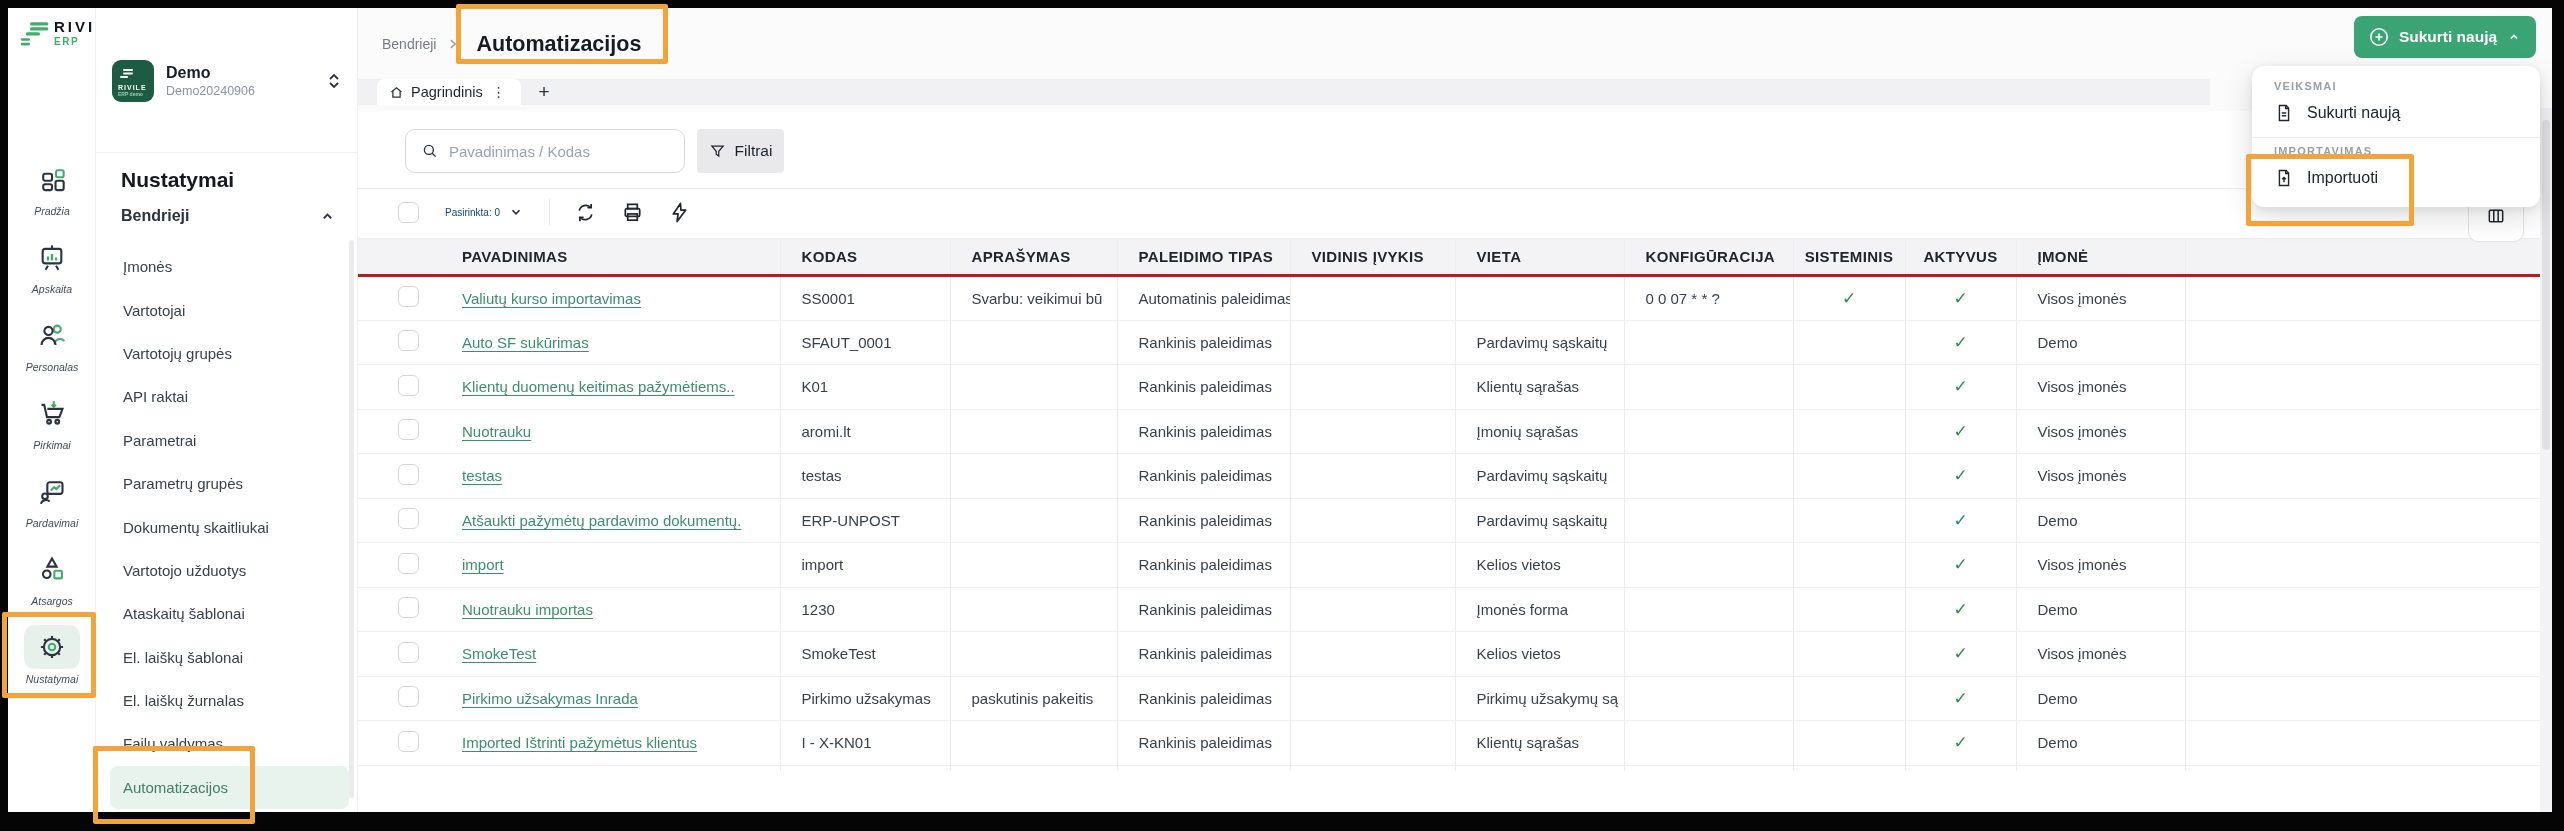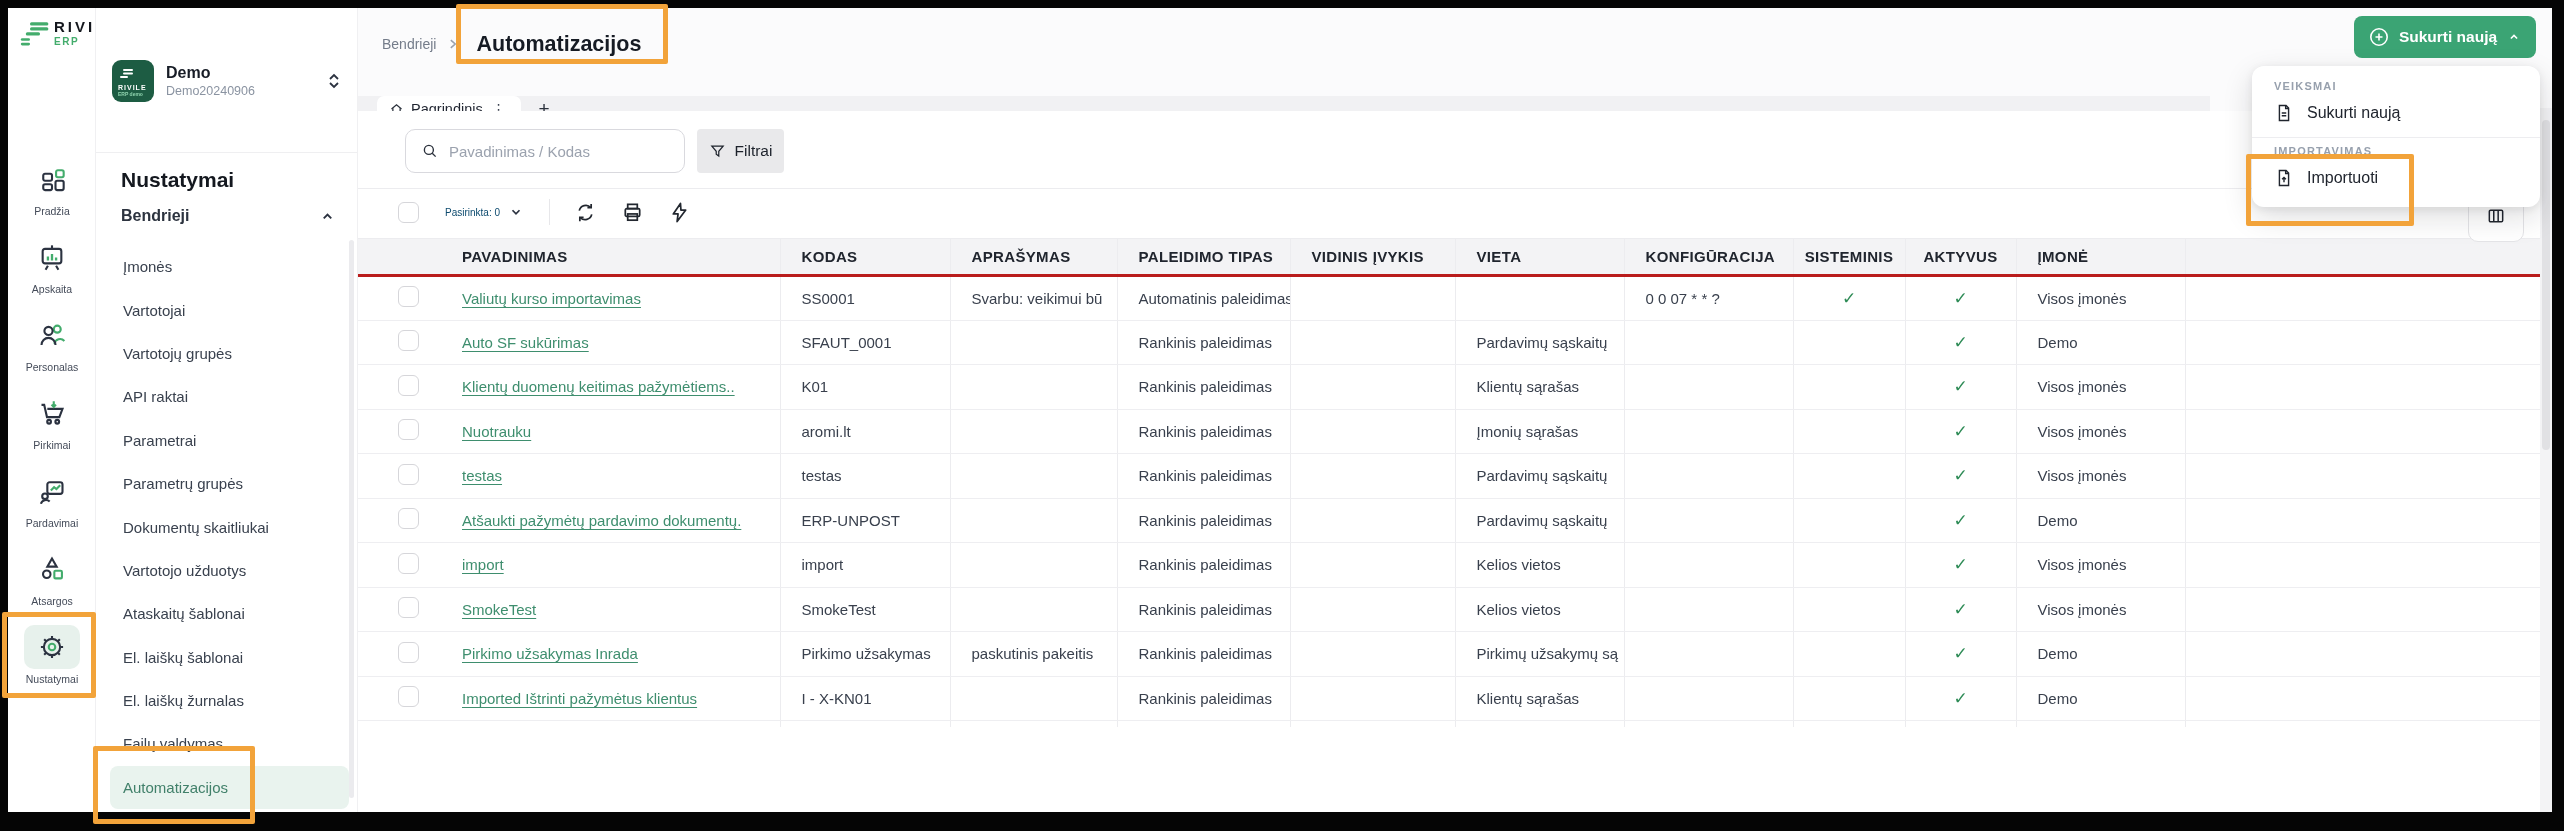--- a/index.html
+++ b/index.html
@@ -11,21 +11,21 @@
   .rail { position:absolute; left:0; top:0; width:88px; height:804px; background:#fff; border-right:1px solid #f0f0f2; }
   .brand { position:absolute; left:12px; top:8px; width:72px; }
   .brand svg { display:block; }
   .brand-text { margin-top:-34px; margin-left:34px; }
   .brand-name { font-size:15px; font-weight:800; letter-spacing:3px; color:#14171d; display:block; }
   .brand-erp { font-size:10px; font-weight:700; letter-spacing:1.5px; color:#43ac6c; display:block; margin-top:1px; }
   .rail-items { position:absolute; top:140px; left:0; width:88px; }
   .rail-item { height:78px; display:flex; flex-direction:column; align-items:center; justify-content:center; cursor:pointer; }
   .ric { width:56px; height:44px; display:flex; align-items:center; justify-content:center; border-radius:10px; }
   .rail-item.active .ric { background:#e7f1ec; }
-  .rlabel { font-size:10.5px; color:#444b59; margin-top:4px; }
+  .rlabel { font-size:10.5px; color:#444b59; margin-top:4px;font-style:italic; }
 
   
   .sidebar { position:absolute; left:88px; top:0; width:262px; height:804px; background:#fff; border-right:1px solid #f0f0f2; }
   .ws { position:absolute; left:16px; top:50px; right:14px; height:46px; display:flex; align-items:center; cursor:pointer; }
   .ws-badge { width:42px; height:42px; background:#1d5c43; border-radius:9px; flex:0 0 auto; padding:5px 0 0 6px; overflow:hidden; }
   .ws-badge .bt { display:block; font-size:7px; font-weight:800; letter-spacing:1px; color:#fff; margin-top:1px; }
   .ws-badge .bs { display:block; font-size:5px; font-weight:700; color:#8fd3ae; }
   .ws-meta { margin-left:12px; flex:1; }
   .ws-name { font-size:16px; font-weight:700; color:#171c26; }
   .ws-code { font-size:12.5px; color:#8a93a1; margin-top:2px; }
@@ -39,21 +39,21 @@
 
   
   .main { position:absolute; left:350px; top:0; width:2194px; height:804px; background:#fbfbfc; }
   .crumbs { position:absolute; left:24px; top:16px; height:40px; display:flex; align-items:center; }
   .crumb { font-size:14px; color:#747c8a; }
   .crumbs svg { margin:0 12px 0 10px; }
   .ptitle { font-size:21.5px; font-weight:700; color:#161b24; margin-left:4px; }
   .create-btn { position:absolute; left:1996px; top:8px; width:182px; height:42px; background:#3ba474; border:none; border-radius:8px; display:flex; align-items:center; justify-content:center; gap:10px; cursor:pointer; }
   .create-btn span { color:#fff; font-size:15.5px; font-weight:600; font-family:inherit; }
 
-  .tabstrip { position:absolute; left:0; top:88px; width:1852px; height:26px; background:#f1f1f3; display:flex; }
+  .tabstrip { position:absolute; left:0; top:71px; width:1852px; height:26px; background:#f1f1f3; display:flex; }
   .tab { width:144px; height:26px; background:#fff; border-radius:7px 7px 0 0; margin-left:19px; display:flex; align-items:center; gap:7px; padding:0 8px 0 12px; cursor:pointer; }
   .tab span.tlabel { font-size:14.5px; color:#1f2430; }
   .kebab { font-size:14px; color:#3a4150; margin-left:2px; cursor:pointer; }
   .tab-plus { width:46px; display:flex; align-items:center; justify-content:center; font-size:19px; font-weight:300; color:#2b313c; cursor:pointer; }
 
   .panel { position:absolute; left:0; top:103px; width:2194px; height:701px; background:#fff; }
   .search { position:absolute; left:47px; top:18px; width:280px; height:44px; border:1px solid #d9d9de; border-radius:10px; background:#fff; display:flex; align-items:center; padding-left:15px; gap:10px; }
   .search input { border:none; outline:none; flex:1; font-size:15px; font-family:inherit; color:#2b313c; background:transparent; }
   .search input::placeholder { color:#9ba2ae; }
   .filtbtn { position:absolute; left:339px; top:18px; width:87px; height:44px; background:#e9e9eb; border:none; border-radius:4px; display:flex; align-items:center; justify-content:center; gap:9px; cursor:pointer; }
@@ -474,20 +474,34 @@
               <td></td>
               <td>Kelios vietos</td>
               <td></td>
               <td class="ck"></td>
               <td class="ck">✓</td>
               <td>Visos įmonės</td>
               <td></td>
             </tr>
             <tr>
               <td class="c-sel"><span class="cb"></span></td>
+              <td class="c-name"><a class="lnk">Nuotrauku importas</a></td>
+              <td>1230</td>
+              <td></td>
+              <td>Rankinis paleidimas</td>
+              <td></td>
+              <td>Įmonės forma</td>
+              <td></td>
+              <td class="ck"></td>
+              <td class="ck">✓</td>
+              <td>Demo</td>
+              <td></td>
+            </tr>
+            <tr>
+              <td class="c-sel"><span class="cb"></span></td>
               <td class="c-name"><a class="lnk">SmokeTest</a></td>
               <td>SmokeTest</td>
               <td></td>
               <td>Rankinis paleidimas</td>
               <td></td>
               <td>Kelios vietos</td>
               <td></td>
               <td class="ck"></td>
               <td class="ck">✓</td>
               <td>Visos įmonės</td>

